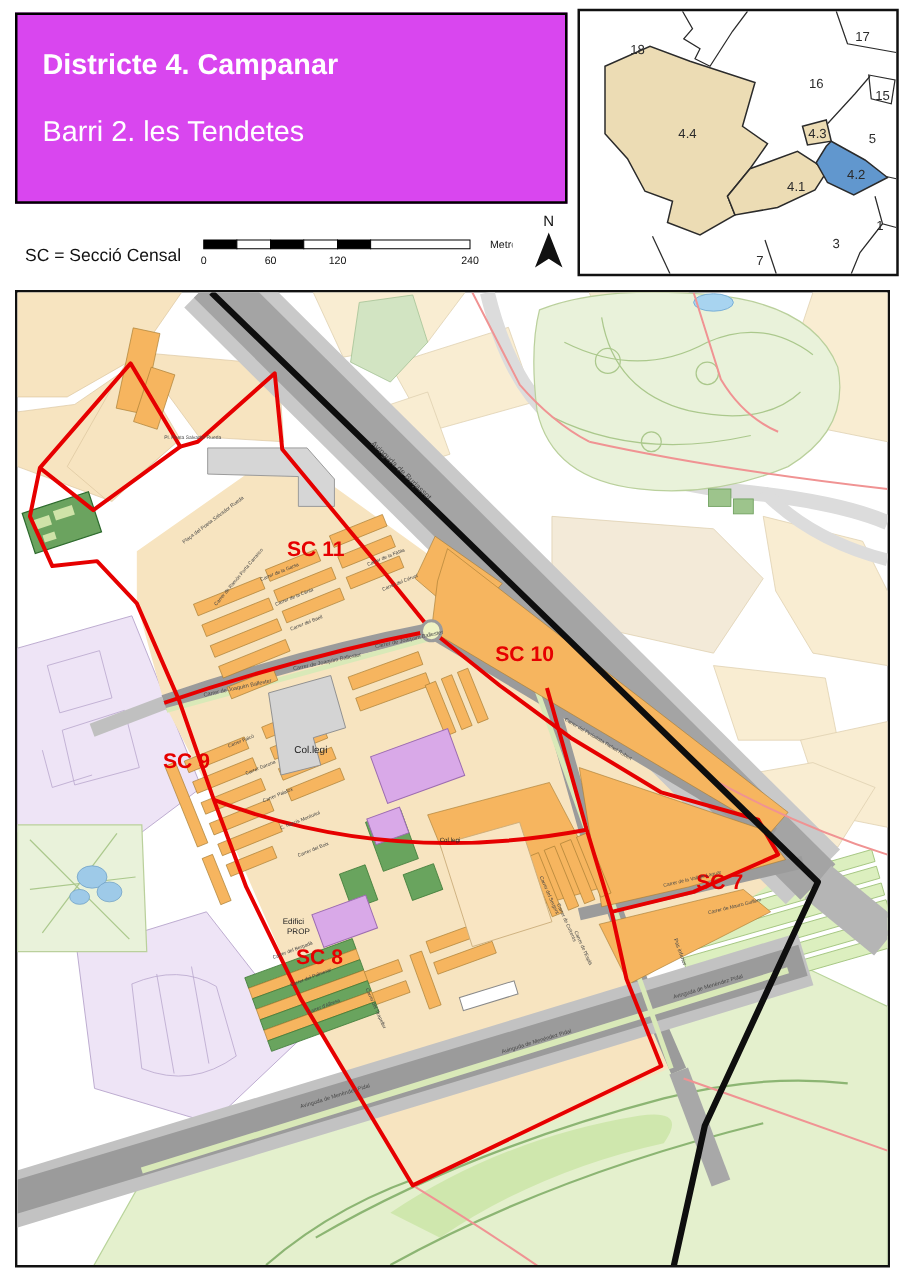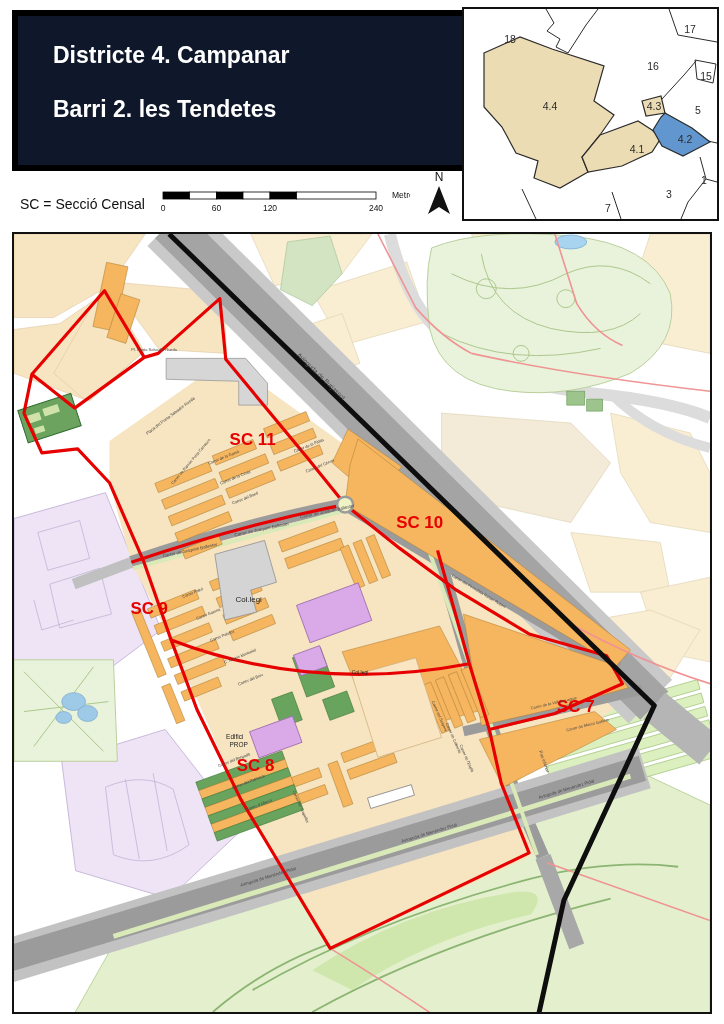--- a/index.html
+++ b/index.html
@@ -1,21 +1,21 @@
 <!DOCTYPE html>
 <html><head>
 <meta charset="utf-8">
 <style>
   html,body{margin:0;padding:0;background:#fff;}
   .page{position:relative;width:724px;height:1024px;background:#ffffff;overflow:hidden;
         font-family:"Liberation Sans", sans-serif;}
   .header{position:absolute;left:12px;top:10px;width:438px;height:149px;
-          background:#0f172a;border:6px solid #000000;color:#ffffff;padding-left:15px;}
+          background:#d946ef;border:2px solid #000000;color:#ffffff;}
   .header .t1{margin:26px 0 0 20px;font-size:23px;font-weight:bold;}
-  .header .t2{margin:27px 0 0 20px;font-size:23px;font-weight:bold;}
+  .header .t2{margin:27px 0 0 20px;font-size:23px;font-weight:normal;}
   .inset{position:absolute;left:462px;top:7px;width:253px;height:210px;
          background:#fff;border:2px solid #111;}
   .scnote{position:absolute;left:20px;top:196px;font-size:14px;color:#111;}
   .scalebar{position:absolute;left:150px;top:184px;}
   .north{position:absolute;left:424px;top:168px;}
   .mainmap{position:absolute;left:12px;top:232px;width:696px;height:778px;border:2px solid #111;background:#fff;}
   svg text{font-family:"Liberation Sans", sans-serif;}
   .sclabel{fill:#e60000;font-weight:bold;font-size:17px;}
   .street{fill:#4a4a4a;}
   .minor{fill:#444;font-size:4px;}

